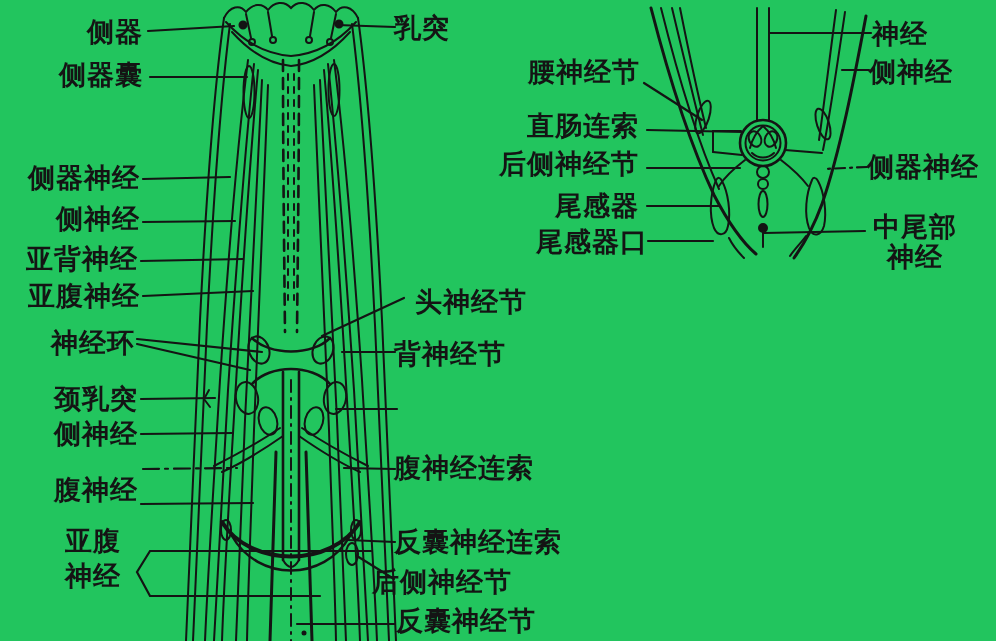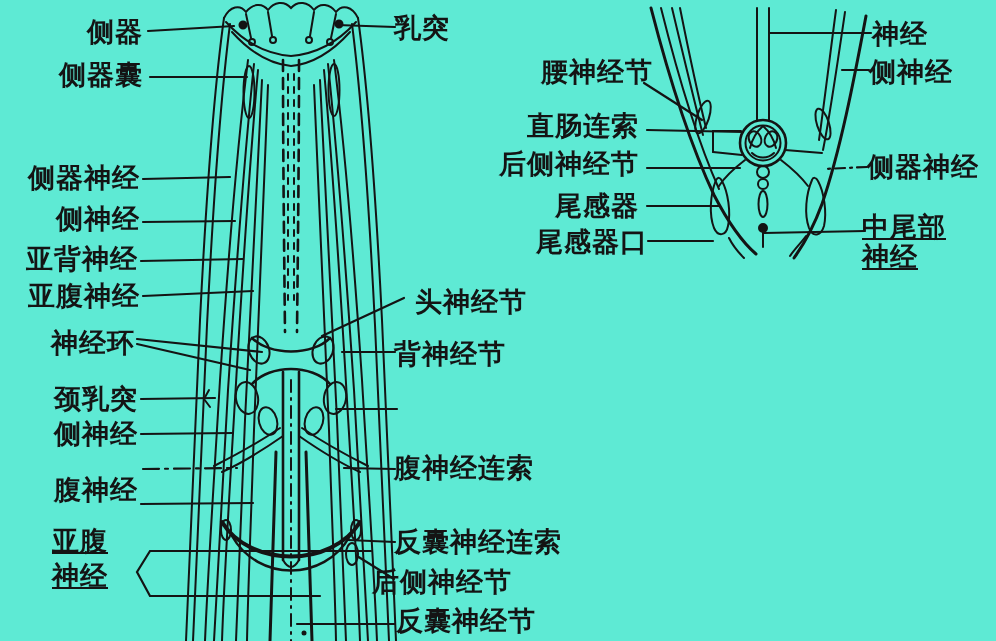--- a/index.html
+++ b/index.html
@@ -1,27 +1,27 @@
 <!DOCTYPE html>
 <html><head>
 <meta charset="utf-8">
 <style>
   html,body{margin:0;padding:0;background:#ffffff;}
   .stage{
-    position:relative;width:996px;height:641px;background:#5eead4;overflow:hidden;
+    position:relative;width:996px;height:641px;background:#22c55e;overflow:hidden;
     font-family:"Liberation Serif","DejaVu Serif",serif;
   }
   .stage svg{position:absolute;left:0;top:0;}
   .lbl{
     position:absolute;color:#141414;font-size:27px;font-weight:bold;
     letter-spacing:1px;line-height:33px;white-space:pre-line;
     font-family:"Liberation Serif","DejaVu Serif",serif;
   }
   .ra{text-align:right;}
-  .ctr{text-align:left;text-decoration:underline;}
+  .ctr{text-align:center;}
 </style>
 </head>
 <body>
 
 <div class="stage">
 
 <svg width="996" height="641" viewBox="0 0 996 641">
   <g stroke="#141414" fill="none" stroke-width="2" stroke-linecap="round">
 
     <path d="M224,18 C214,90 206,200 200,320 C195,430 190,540 186,641"></path>
@@ -191,21 +191,21 @@
 神经</div>
 
 <div class="lbl" style="left:394px;top:12px">乳突</div>
 <div class="lbl" style="left:415px;top:286px">头神经节</div>
 <div class="lbl" style="left:394px;top:338px">背神经节</div>
 <div class="lbl" style="left:394px;top:452px">腹神经连索</div>
 <div class="lbl" style="left:394px;top:526px">反囊神经连索</div>
 <div class="lbl" style="left:372px;top:566px">后侧神经节</div>
 <div class="lbl" style="left:396px;top:605px">反囊神经节</div>
 
-<div class="lbl ra" style="left:13px;top:56px;width:640px">腰神经节</div>
+<div class="lbl ra" style="left:0;top:56px;width:640px">腰神经节</div>
 <div class="lbl ra" style="left:0;top:110px;width:639px">直肠连索</div>
 <div class="lbl ra" style="left:0;top:148px;width:639px">后侧神经节</div>
 <div class="lbl ra" style="left:0;top:190px;width:639px">尾感器</div>
 <div class="lbl ra" style="left:0;top:226px;width:648px">尾感器口</div>
 
 <div class="lbl" style="left:872px;top:18px">神经</div>
 <div class="lbl" style="left:869px;top:56px">侧神经</div>
 <div class="lbl" style="left:867px;top:151px">侧器神经</div>
 <div class="lbl ctr" style="left:862px;top:212px;width:106px;line-height:30px">中尾部
 神经</div>

